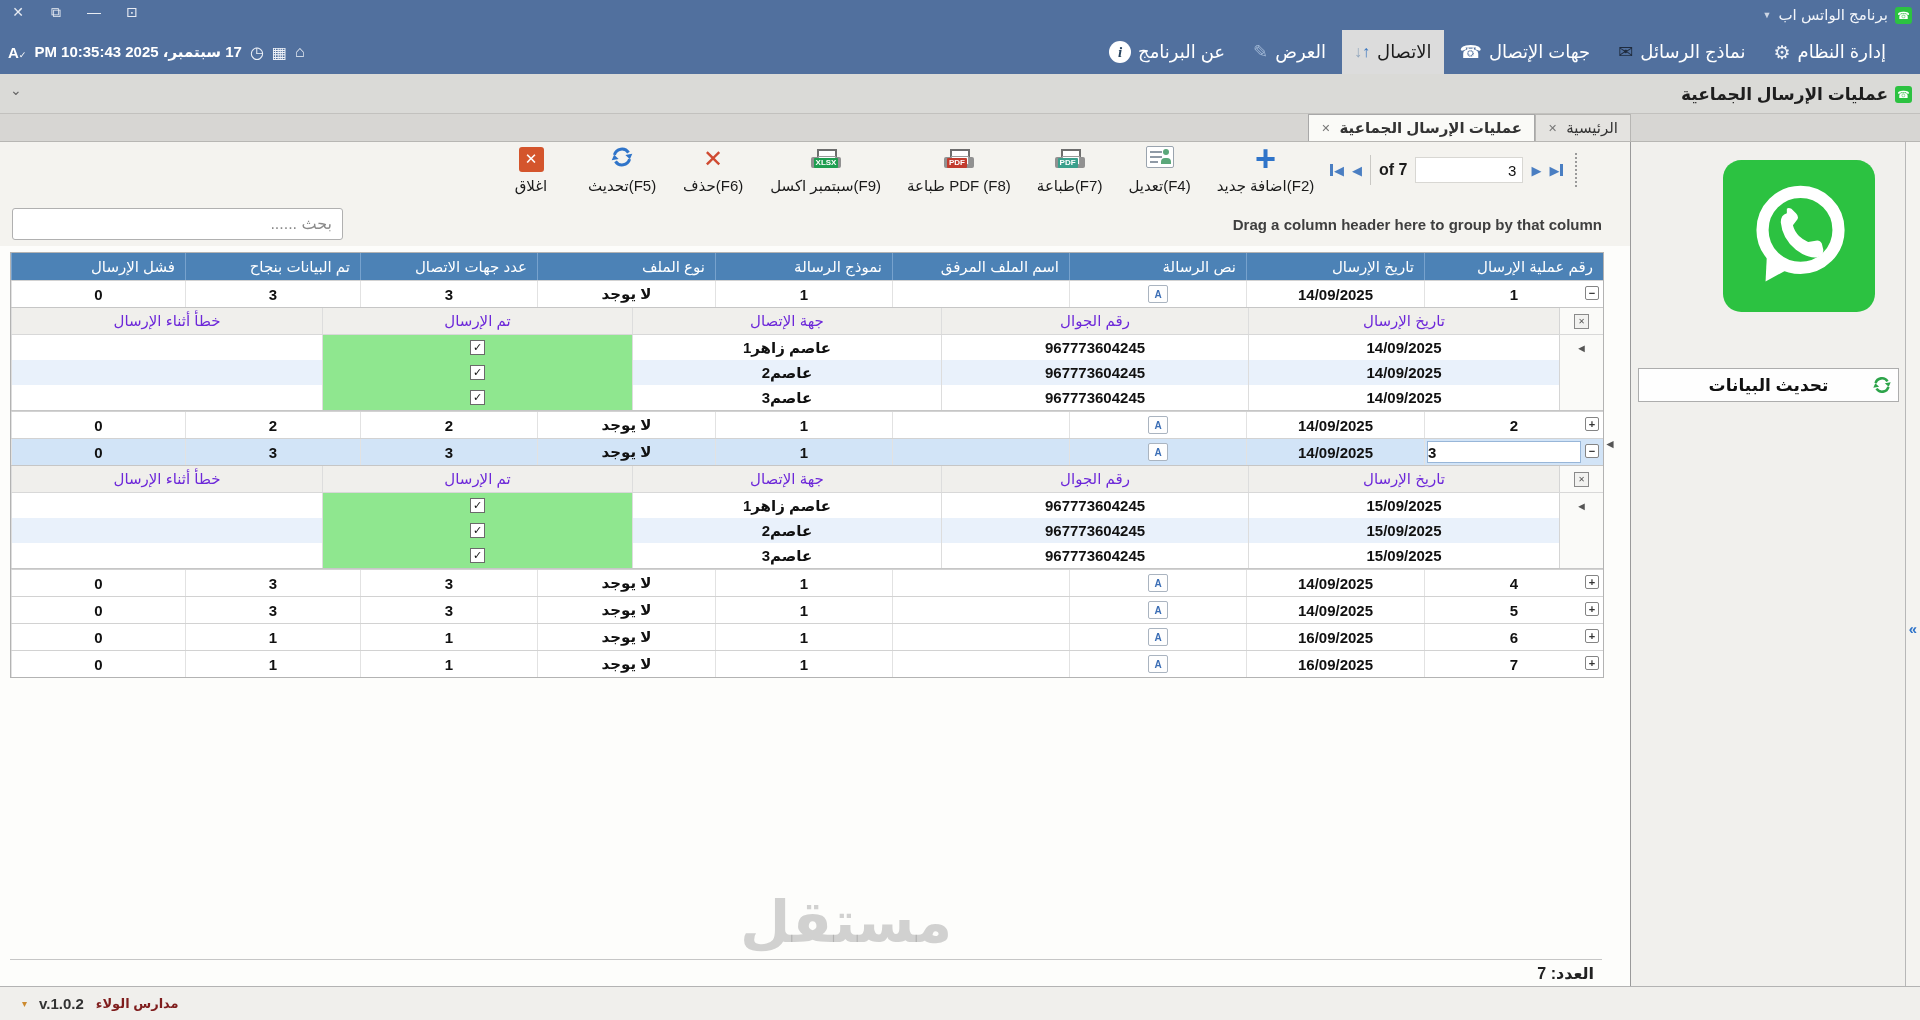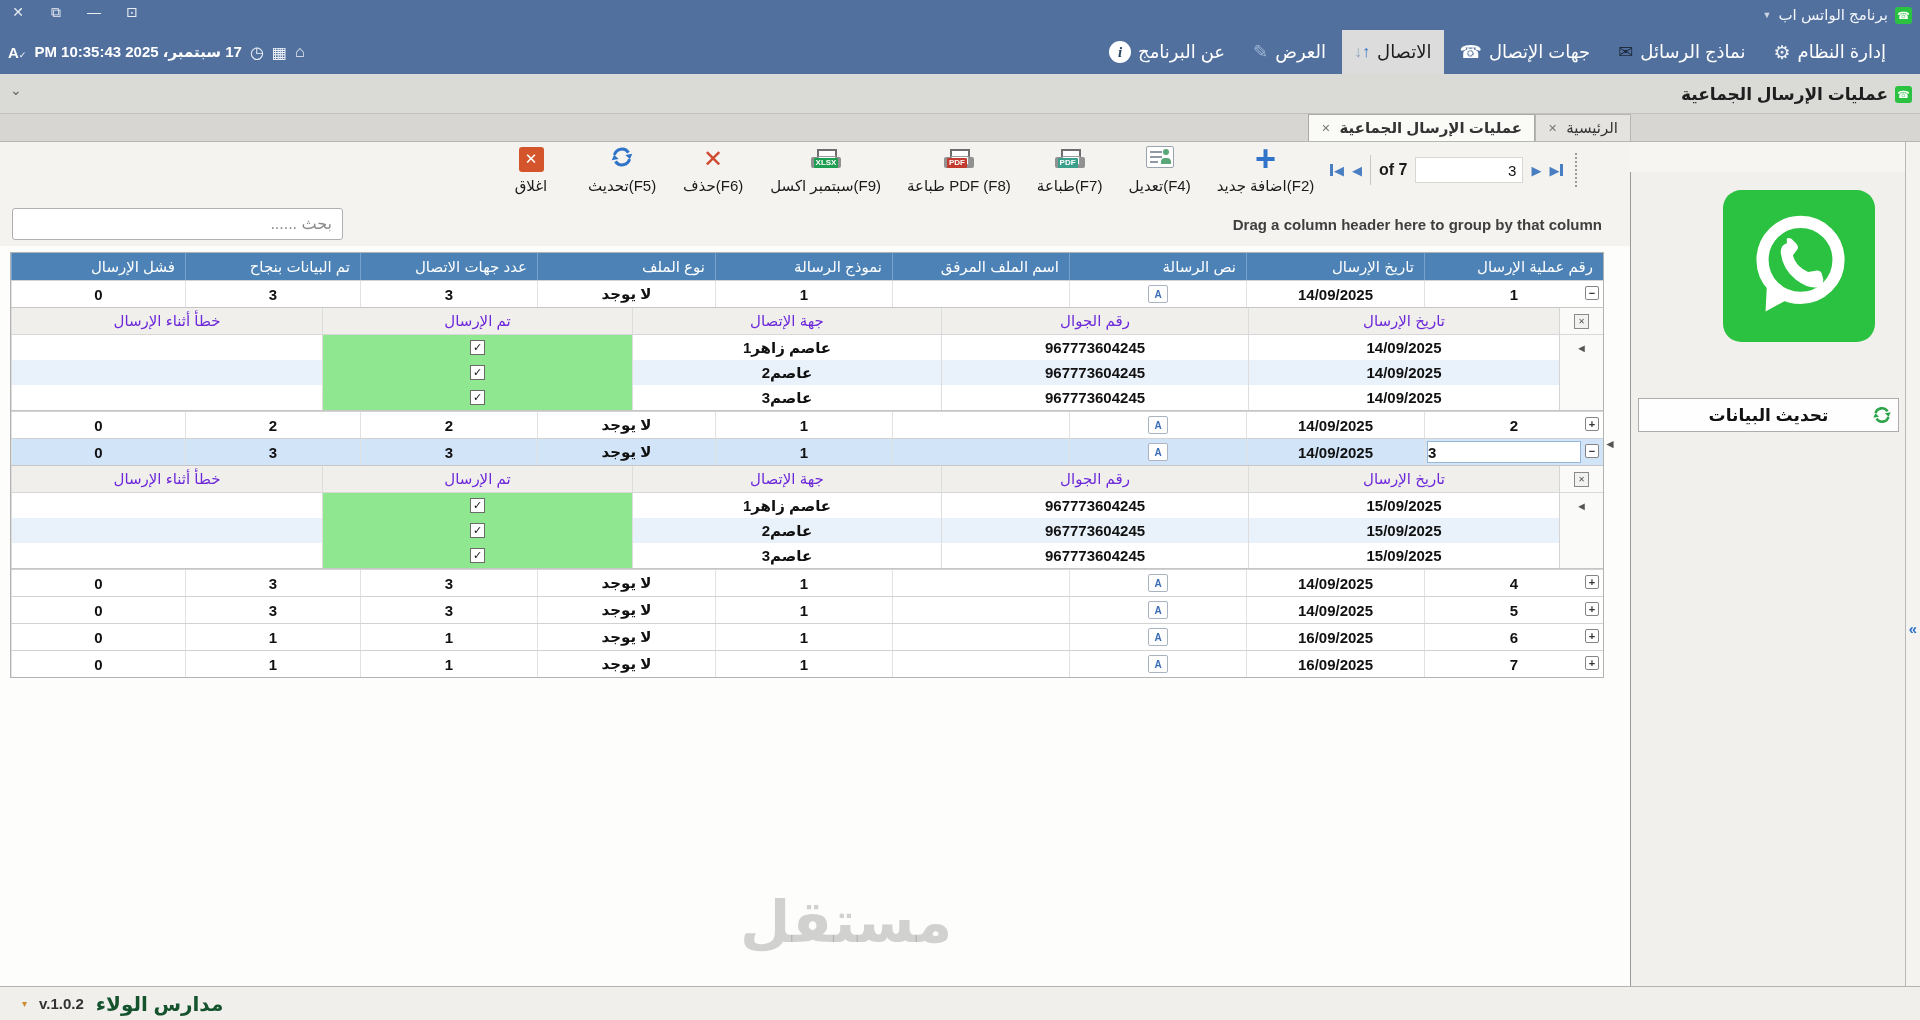--- a/index.html
+++ b/index.html
@@ -92,31 +92,31 @@
   .dc{display:flex;align-items:center;justify-content:center;font-size:15px;font-weight:bold;color:#111;border-left:1px solid #ddd;}
   .dhead .dc{color:#6d28d9;font-weight:normal;}
   .ind{background:#fafaf8;display:flex;align-items:center;justify-content:center;border-left:1px solid #d5d5d5;}
   .sent-cell{background:#8fe78f;}
   .cb{width:15px;height:15px;background:#fff;border:1px solid #6a6a6a;font-size:11px;line-height:13px;text-align:center;color:#111;box-sizing:border-box;}
   .rowptr{color:#555;font-size:11px;}
   .dclose{width:15px;height:15px;border:1px solid #8a8a8a;background:#f2f2f0;font-size:8px;line-height:13px;text-align:center;color:#555;box-sizing:border-box;}
   #sel-arrow{position:absolute;left:1604px;top:295px;color:#555;font-size:12px;}
   #grid-footer{position:absolute;left:10px;top:817px;width:1592px;border-top:1px solid #c6c6c6;direction:rtl;text-align:right;padding:4px 8px;box-sizing:border-box;font-size:16px;font-weight:bold;color:#222;}
   
-  #sidebar{left:1630px;top:142px;width:275px;height:844px;background:#f1f0ed;border-left:1px solid #9a9a9a;box-sizing:border-box;margin-top:30px;}
+  #sidebar{left:1630px;top:142px;width:275px;height:844px;background:#f1f0ed;border-left:1px solid #9a9a9a;box-sizing:border-box;}
   #wa-logo{position:absolute;left:92px;top:18px;}
   #refresh-bar{position:absolute;left:7px;top:226px;width:261px;height:34px;background:#fefefe;border:1px solid #adadad;box-sizing:border-box;display:flex;align-items:center;justify-content:center;cursor:default;}
   #refresh-bar .rlabel{font-size:17px;font-weight:bold;color:#111;}
   #refresh-bar .ricon{position:absolute;right:5px;top:5px;}
   #edgestrip{left:1905px;top:142px;width:15px;height:844px;background:#f4f3f0;border-left:1px solid #b8b8b8;box-sizing:border-box;}
   #collapse-glyph{position:absolute;left:1906px;top:620px;width:14px;text-align:center;color:#2f74c9;font-size:15px;font-weight:bold;}
   
   #statusbar{left:0;top:986px;width:1920px;height:34px;background:#f0efec;border-top:1px solid #b3b3b3;box-sizing:border-box;}
   #status-cluster{position:absolute;left:22px;top:0;height:33px;display:flex;direction:rtl;align-items:center;gap:12px;}
-  #app-name{font-size:20px;font-weight:bold;color:#14532d;}
+  #app-name{font-size:13px;font-weight:bold;color:#7f1d1d;}
   #app-version{font-size:15px;font-weight:bold;color:#333;}
   #status-caret{font-size:10px;color:#cc8a2e;}
   
   #watermark{left:740px;top:888px;width:450px;pointer-events:none;z-index:50;}
   #watermark .w1{font-size:58px;font-weight:bold;color:rgba(110,110,110,0.30);}
   #watermark .w2{font-size:30px;font-weight:bold;color:rgba(130,130,130,0.28);letter-spacing:1px;}
 </style>
 </head>
 <body>
 
@@ -464,20 +464,21 @@
         </div>
         <div class="mc"></div>
         <div class="mc">1</div>
         <div class="mc">لا يوجد</div>
         <div class="mc">1</div>
         <div class="mc">1</div>
         <div class="mc">0</div>
       </div>
     </div>
   <span id="sel-arrow">◄</span>
+  <div id="grid-footer">العدد: 7</div>
 </div>
 
 <div class="abs" id="sidebar">
   <div id="wa-logo">
     <svg width="152" height="152" viewBox="0 0 100 100">
       <rect x="0" y="0" width="100" height="100" rx="12" fill="#2cc241"></rect>
       <circle cx="51" cy="46" r="25" fill="none" stroke="#fff" stroke-width="8"></circle>
       <path d="M28 80 L29 60 L46 70 Z" fill="#fff"></path>
       <path d="M42 35 q-4 1 -4 6 q1 11 10 18 q8 6 14 5 q4 -1 4 -5 l-1 -4 q-1 -2 -3 -2 l-6 1 q-4 -2 -6 -4 q-3 -3 -4 -7 l3 -4 q1 -2 -1 -4 l-3 -3 q-2 -1 -3 0 Z" fill="#fff"></path>
     </svg>

